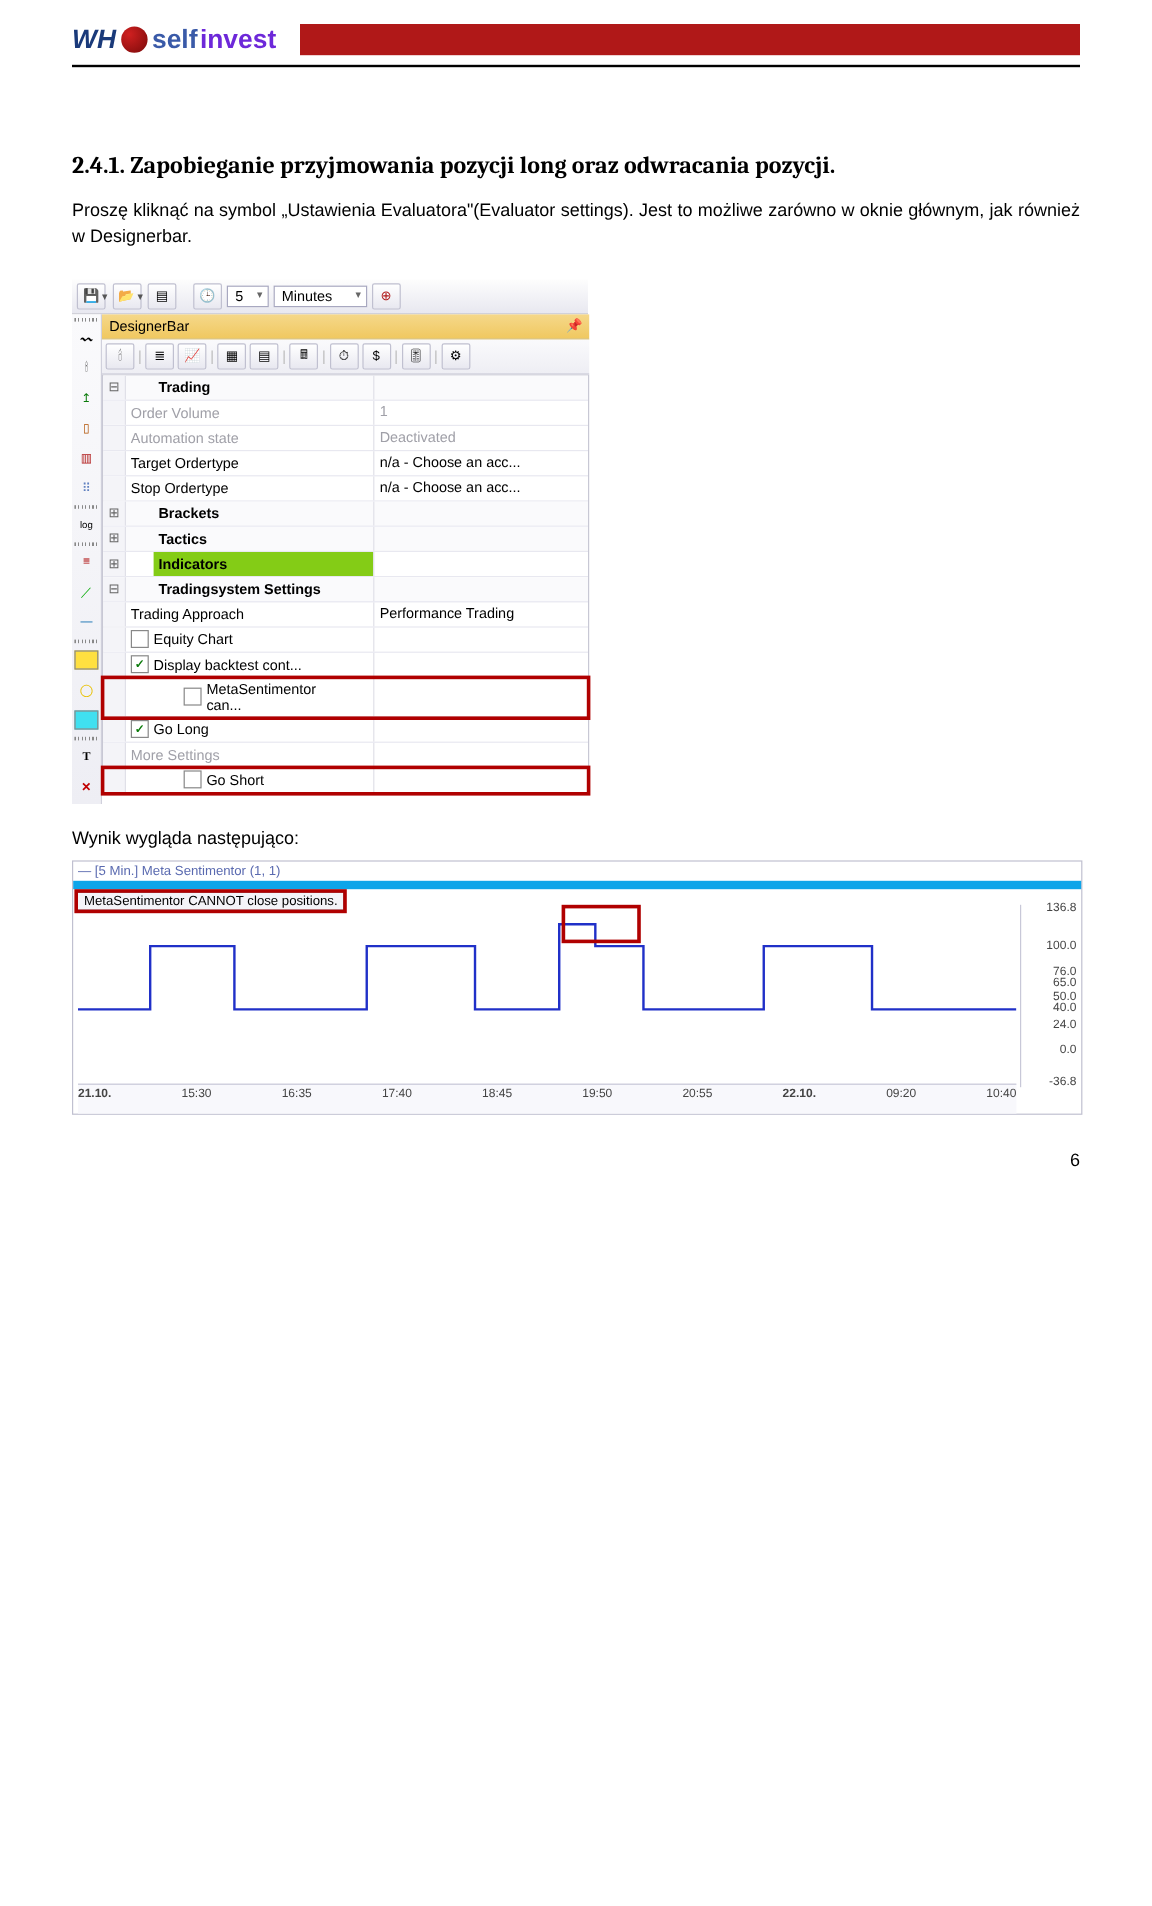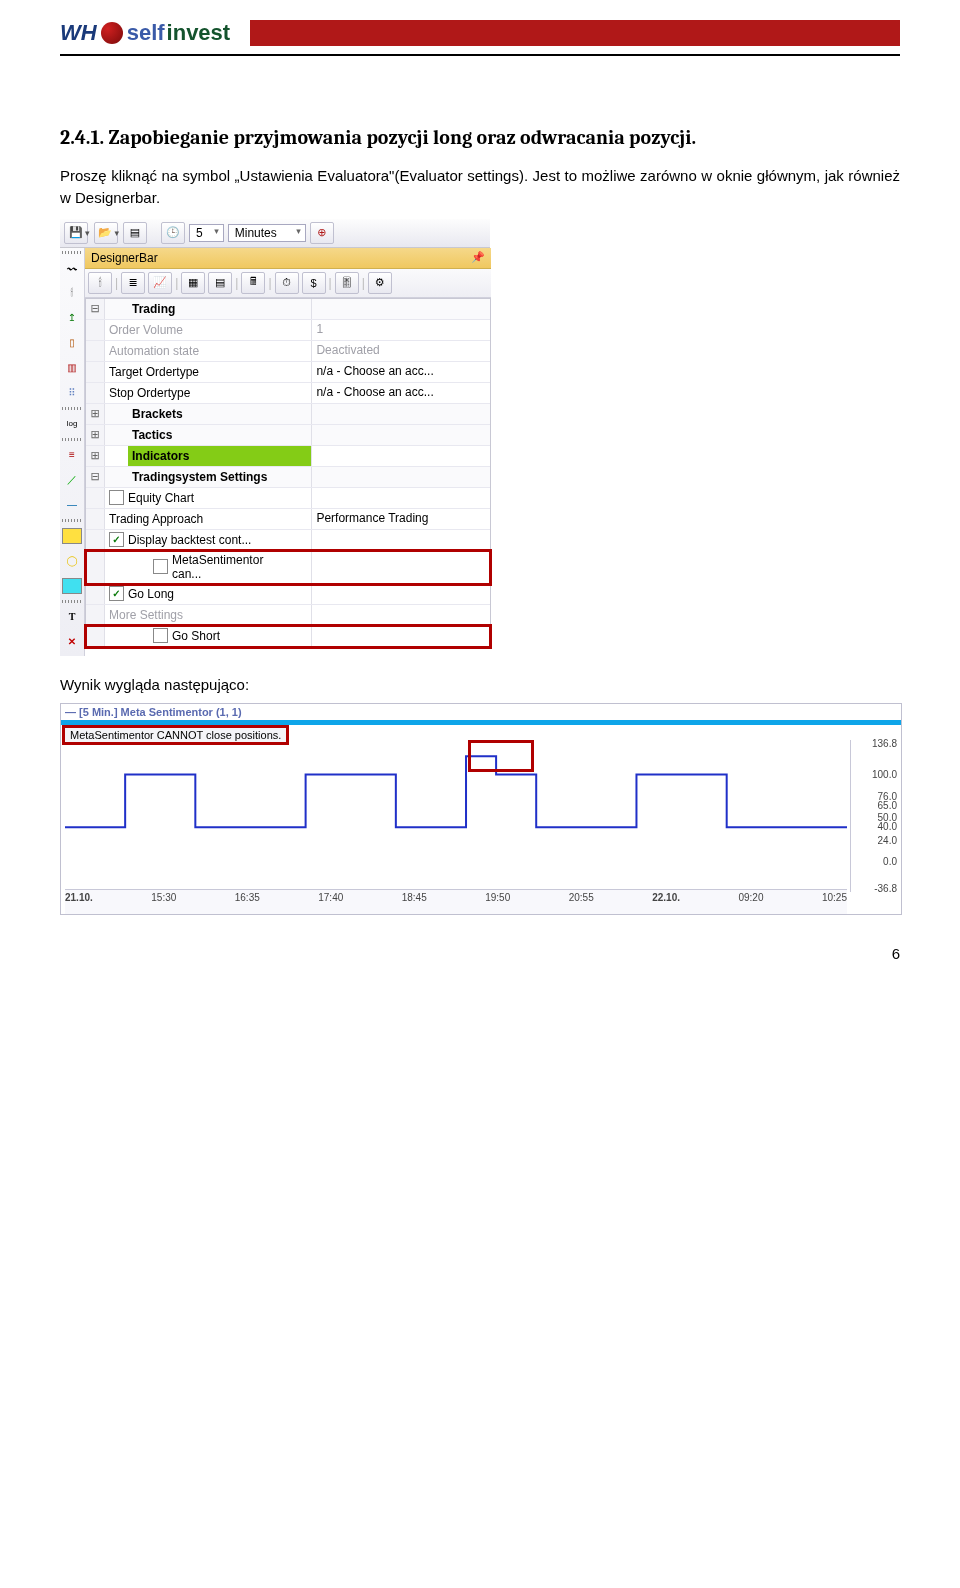--- a/index.html
+++ b/index.html
@@ -26,21 +26,21 @@
     font-weight: bold;
   }
   .logo-wh { color: #1a3a7a; font-style: italic; }
   .logo-ball {
     width: 22px; height: 22px; border-radius: 50%;
     background: radial-gradient(circle at 30% 30%, #d02020, #7a0a0a);
     position: relative;
     margin: 0 2px;
   }
   .logo-self { color: #3a5aa8; }
-  .logo-invest { color: #14532d; }
+  .logo-invest { color: #6d28d9; }
   .red-bar {
     flex: 1;
     height: 26px;
     background: #b01818;
   }
   .hr {
     border: none;
     border-top: 2px solid #000;
     margin: 0;
   }
@@ -49,21 +49,21 @@
     font-size: 20px;
     font-weight: bold;
     color: #000;
     margin-top: 70px;
     margin-bottom: 16px;
   }
   .body-text {
     font-size: 15px;
     line-height: 1.45;
     text-align: justify;
-    margin-bottom: 10px;
+    margin-bottom: 24px;
   }
   .screenshot {
     border: none;
     width: 430px;
     margin: 4px 0 20px 0;
     background: #fff;
     font-family: Tahoma, Arial, sans-serif;
     font-size: 12px;
   }
   .toolbar-row {
@@ -203,22 +203,21 @@
     width: 100%;
     height: 210px;
     position: relative;
     background: #fff;
     font-family: Tahoma, Arial, sans-serif;
     font-size: 11px;
   }
   .chart-header {
     padding: 2px 4px;
     color: #5a6ab0;
-    border-bottom: 5px solid #0ea5e9;
-    font-weight: bold;
+    border-bottom: 7px solid #0ea5e9;
   }
   .chart-badge {
     display: inline-block;
     border: 1px solid #7a7a88;
     background: #f4f4f8;
     padding: 1px 5px;
     margin: 2px 0 0 3px;
     font-size: 11px;
     outline: 3px solid #b00000;
     outline-offset: -1px;
@@ -394,30 +393,30 @@
             <div class="prop-name">Indicators</div>
             <div class="prop-val"></div>
           </div>
           <div class="prop-row cat">
             <div class="prop-exp">⊟</div>
             <div class="prop-name">Tradingsystem Settings</div>
             <div class="prop-val"></div>
           </div>
           <div class="prop-row">
             <div class="prop-exp"></div>
+            <div class="prop-name">Trading Approach</div>
+            <div class="prop-val">Performance Trading</div>
+          </div>
+          <div class="prop-row">
+            <div class="prop-exp"></div>
             <div class="prop-name">
                 <span class="cb"></span>
                 <span>Equity Chart</span>
               </div>
             <div class="prop-val"></div>
-          </div>
-          <div class="prop-row">
-            <div class="prop-exp"></div>
-            <div class="prop-name">Trading Approach</div>
-            <div class="prop-val">Performance Trading</div>
           </div>
           <div class="prop-row">
             <div class="prop-exp"></div>
             <div class="prop-name">
                 <span class="cb">✓</span>
                 <span>Display backtest cont...</span>
               </div>
             <div class="prop-val"></div>
           </div>
           <div class="prop-row red-box">
@@ -486,19 +485,19 @@
     <div class="x-axis">
       <span class="x-tick bold">21.10.</span>
       <span class="x-tick">15:30</span>
       <span class="x-tick">16:35</span>
       <span class="x-tick">17:40</span>
       <span class="x-tick">18:45</span>
       <span class="x-tick">19:50</span>
       <span class="x-tick">20:55</span>
       <span class="x-tick bold">22.10.</span>
       <span class="x-tick">09:20</span>
-      <span class="x-tick">10:25</span>
+      <span class="x-tick">10:40</span>
     </div>
   </div>
 
   <div class="page-num">6</div>
 
 </div>
 
 </body></html>

